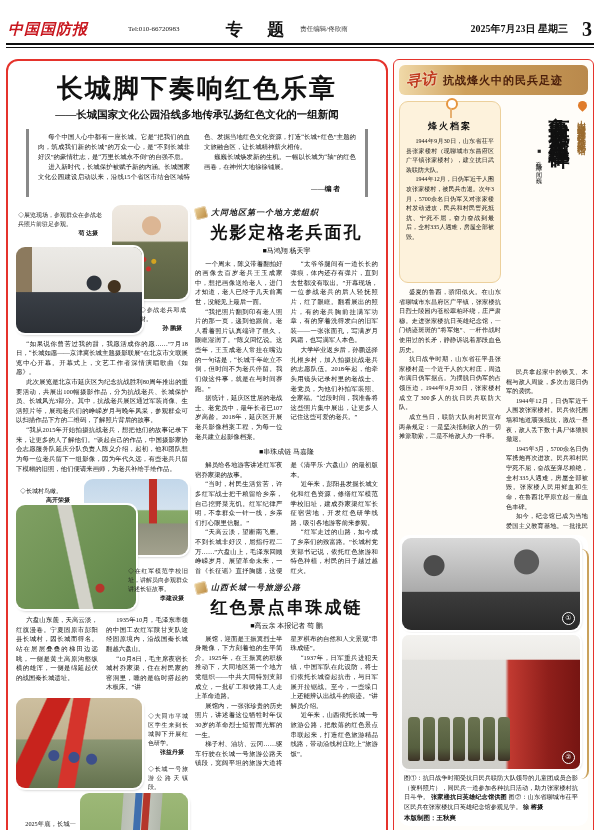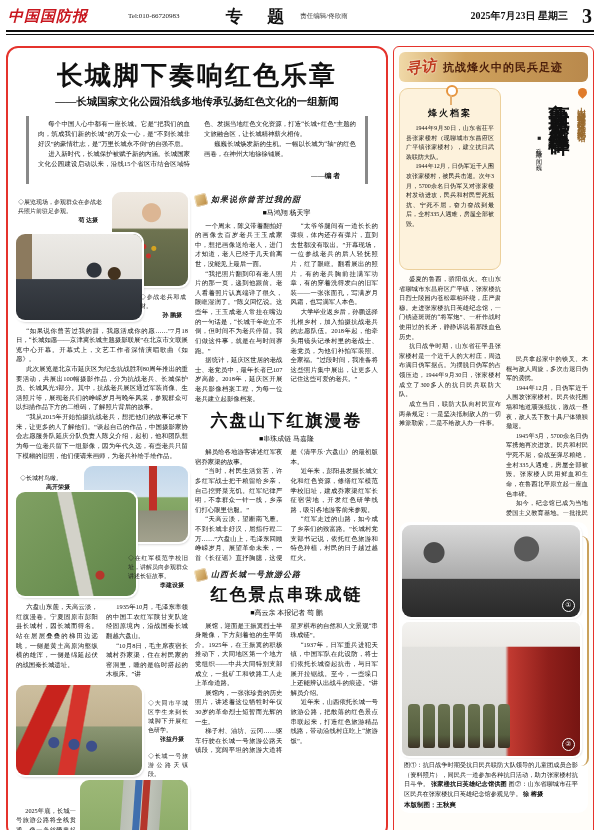--- a/index.html
+++ b/index.html
@@ -1,19 +1,19 @@
 <!DOCTYPE html>
 <html><head>
 <meta charset="utf-8">
 <style>
   html,body{margin:0;padding:0;background:#f2f2f2}
   .page{width:600px;height:830px;background:#fff;overflow:hidden;position:relative;
         font-family:"Liberation Serif",serif;color:#111;margin:0 auto}
   
-  header{height:24px;display:flex;align-items:center;padding:4px 8px 0;gap:6px}
+  header{height:24px;display:flex;align-items:center;padding:17px 8px 0;gap:6px}
   .logo{color:#c8161e;font-weight:900;font-style:italic;font-size:15px;letter-spacing:1px;white-space:nowrap}
   .tel{font-size:7px;color:#222;margin-left:34px;white-space:nowrap}
   .section-title{font-size:17px;font-weight:900;letter-spacing:10px;margin-left:40px;
                  font-family:"Liberation Sans",sans-serif;white-space:nowrap}
   .editor{font-size:6.5px;color:#333;white-space:nowrap}
   .date{font-size:10px;font-weight:bold;margin-left:auto;white-space:nowrap}
   .pageno{font-size:20px;line-height:20px;margin-left:8px;font-weight:bold}
   .rule{margin:2px 6px 3px;border-top:2.5px solid #101010;border-bottom:1px solid #101010;height:2px}
   
   .main{display:flex;gap:5px;padding:8px 6px}
@@ -257,34 +257,34 @@
               </div>
             </div>
           </div>
         </div>
 
         <div class="colB">
 
           <div class="article">
             <div class="kicker">
               <div class="stamp-icon"></div>
-              <span>如果说你曾苦过我的甜</span>
-            </div>
+              <span>大同地区第一个地方党组织</span>
+            </div>
+            <h2>光影定格老兵面孔</h2>
             <div class="byline">■马鸿翔 杨天宇</div>
             <div class="body">
                 <p>一个周末，陈义带着翻拍好的画像去百岁老兵王玉成家中，想把画像送给老人，进门才知道，老人已经于几天前离世，没能见上最后一面。</p>
                 <p>“我把照片翻到印有老人照片的那一页，递到他跟前。老人看着照片认真端详了很久，眼眶湿润了。”陈义回忆说。这些年，王玉成老人常挂在嘴边的一句话是，“长城千年屹立不倒，但时间不为老兵停留。我们做这件事，就是在与时间赛跑。”</p>
                 <p>据统计，延庆区世居的老战士、老党员中，最年长者已107岁高龄。2018年，延庆区开展老兵影像档案工程，为每一位老兵建立起影像档案。</p>
                 <p>“太爷爷腿间有一道长长的弹痕，体内还存有弹片，直到去世都没有取出。”开幕现场，一位参战老兵的后人轻抚照片，红了眼眶。翻看展出的照片，有的老兵胸前挂满军功章，有的穿着洗得发白的旧军装——一张张面孔，写满岁月风霜，也写满军人本色。</p>
                 <p>大学毕业返乡后，孙鹏选择扎根乡村，加入拍摄抗战老兵的志愿队伍。2018年起，他牵头用镜头记录村里的老战士、老党员，为他们补拍军装照、全家福。“过段时间，我准备将这些照片集中展出，让更多人记住这些可爱的老兵。”</p>
               </div>
           </div>
 
           <div class="article">
-            <h2>六盘山下红旗漫卷</h2>
             <div class="byline">■串珠成链 马嘉隆</div>
             <div class="body">
                 <p>解员给各地游客讲述红军夜宿乔家渠的故事。</p>
                 <p>“当时，村民生活贫苦，许多红军战士把干粮留给乡亲，自己挖野菜充饥。红军纪律严明，不拿群众一针一线，乡亲们打心眼里信服。”</p>
                 <p>“天高云淡，望断南飞雁。不到长城非好汉，屈指行程二万……”六盘山上，毛泽东回顾峥嵘岁月、展望革命未来，一首《长征谣》直抒胸臆，这便是《清平乐·六盘山》的最初版本。</p>
                 <p>近年来，彭阳县发掘长城文化和红色资源，修缮红军模范学校旧址，建成乔家渠红军长征宿营地，开发红色研学线路，吸引各地游客前来参观。</p>
                 <p>“红军走过的山路，如今成了乡亲们的致富路。”长城村党支部书记说，依托红色旅游和特色种植，村民的日子越过越红火。</p>
               </div>
           </div>
 

